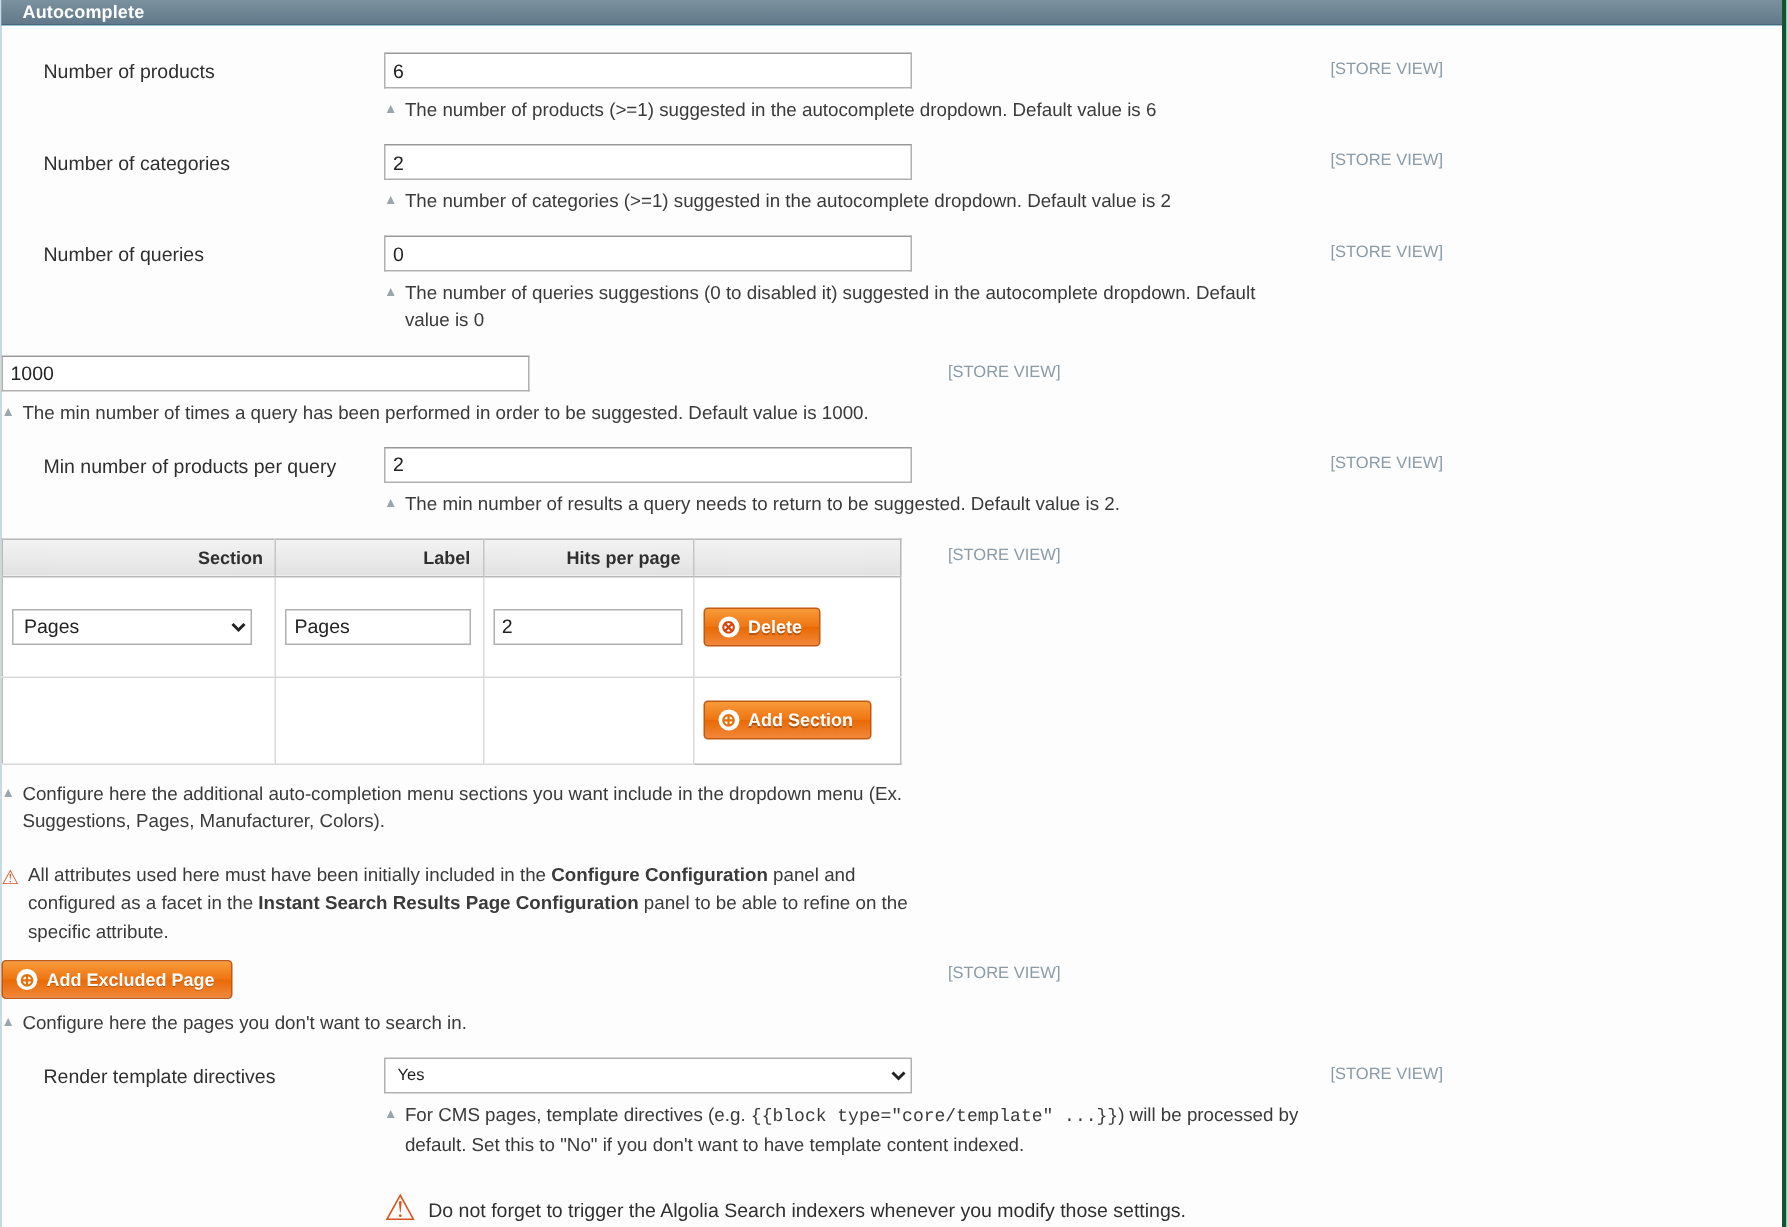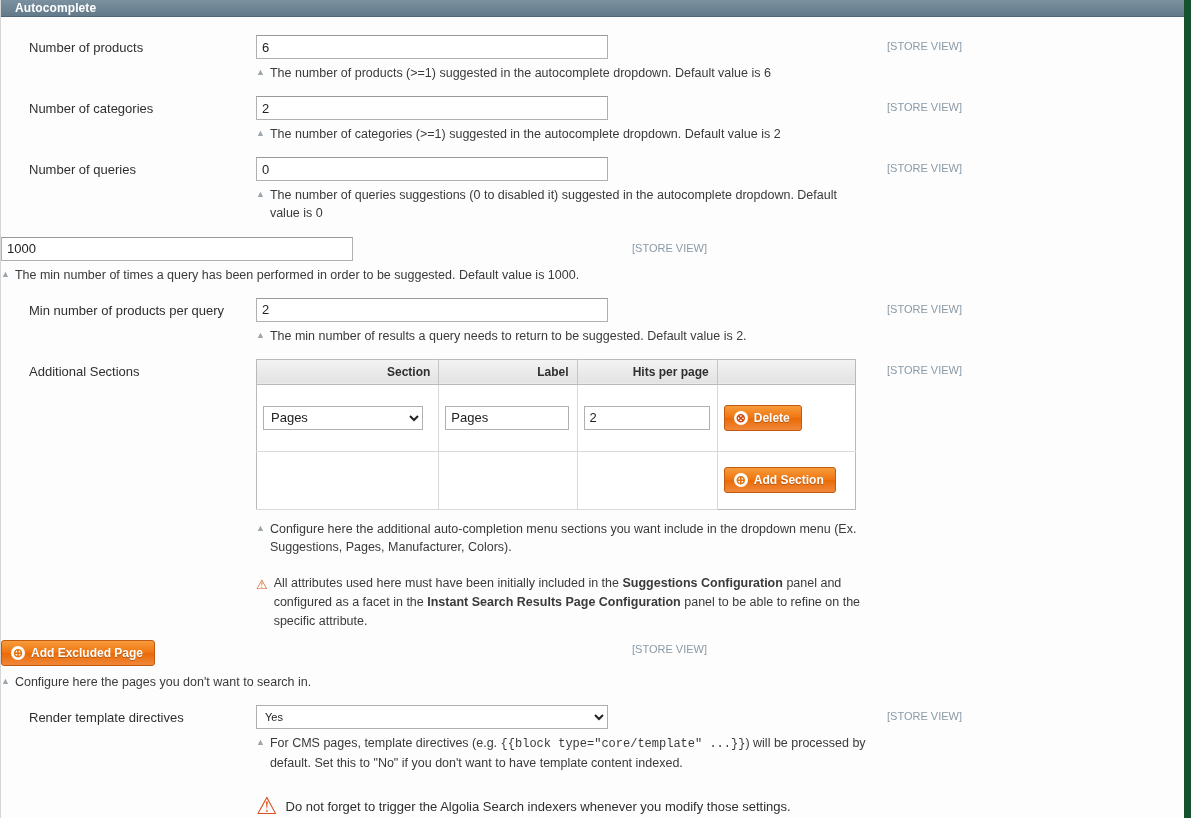--- a/index.html
+++ b/index.html
@@ -13,21 +13,21 @@
     font-family: "Liberation Sans", sans-serif;
     font-size: 13px;
     color: #2f2f2f;
     overflow: hidden;
   }
   .panel {
     width: 1191px;
     height: 818px;
     background: #0ea5e9;
     border-left: 1px solid #d6d6d6;
-    border-right: 7px solid #14532d;
+    border-right: 3px solid #14532d;
     display: flex;
     flex-direction: column;
   }
   .panel-header {
     height: 30px;
     background: #6e8695;
     background: linear-gradient(to bottom, #7b919f 0%, #62798a 100%);
     color: #ffffff;
     font-weight: bold;
     font-size: 12px;
@@ -294,21 +294,20 @@
         <input class="text-input" value="2" style="">
         <div class="note">
           <span class="tri">▲</span>
           <span class="note-text">The min number of results a query needs to return to be suggested. Default value is 2.</span>
         </div>
       </div>
       <div class="scope-cell">[STORE VIEW]</div>
     </div>
 
     <div class="field-row">
-      <div class="label-cell">Additional Sections</div>
       <div class="control-cell">
 
         <table class="sections-table">
           <thead>
             <tr>
               <th style="width:182px">Section</th>
               <th style="width:138px">Label</th>
               <th style="width:140px">Hits per page</th>
               <th style="width:138px; border-right:none;"></th>
             </tr>
@@ -347,21 +346,21 @@
           </tbody>
         </table>
 
         <div class="note" style="margin-top:10px; max-width:610px;">
           <span class="tri">▲</span>
           <span class="note-text">Configure here the additional auto-completion menu sections you want include in the dropdown menu (Ex. Suggestions, Pages, Manufacturer, Colors).</span>
         </div>
 
         <div class="warn-note">
           <span class="wicon">⚠</span>
-          <span><span>All attributes used here must have been initially included in the </span><b>Suggestions Configuration</b><span> panel and configured as a facet in the </span><b>Instant Search Results Page Configuration</b><span> panel to be able to refine on the specific attribute.</span></span>
+          <span><span>All attributes used here must have been initially included in the </span><b>Configure Configuration</b><span> panel and configured as a facet in the </span><b>Instant Search Results Page Configuration</b><span> panel to be able to refine on the specific attribute.</span></span>
         </div>
         <div class="spacer-8"></div>
       </div>
       <div class="scope-cell">[STORE VIEW]</div>
     </div>
 
     <div class="field-row">
       <div class="control-cell">
         <span class="btn btn-excluded">
           <span class="glyph">⊕</span>

